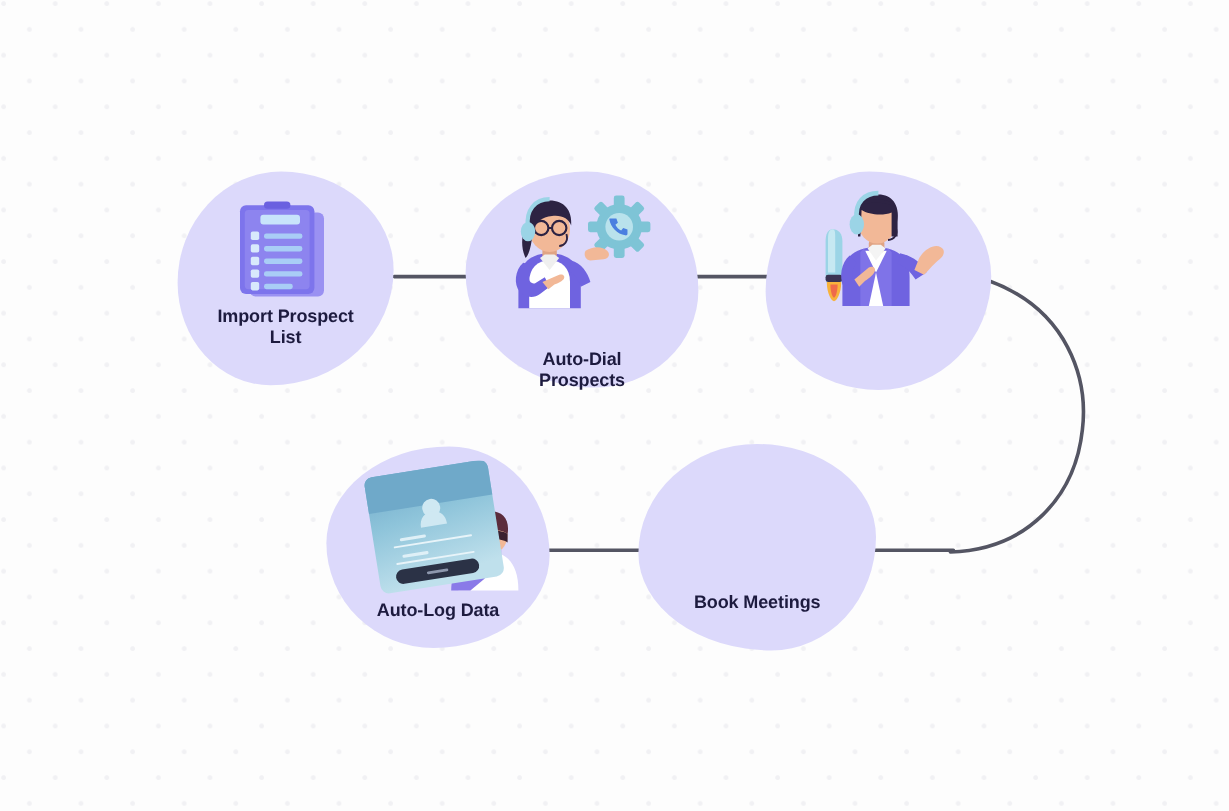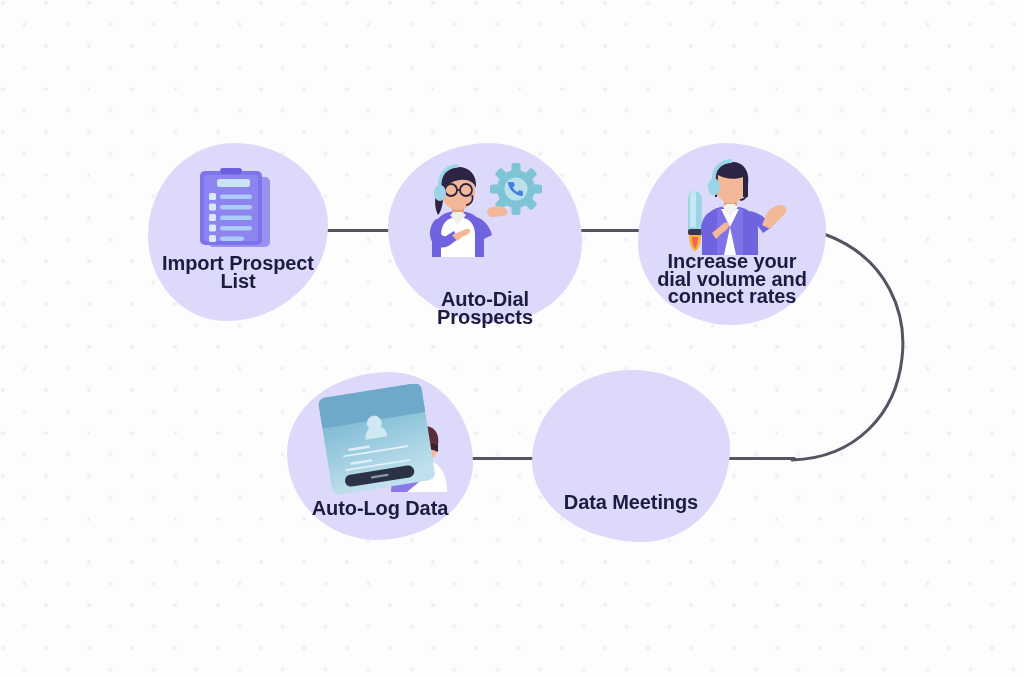--- a/index.html
+++ b/index.html
@@ -54,21 +54,21 @@
     left: 0;
     right: 0;
   }
   .node-label {
     position: absolute;
     left: 0;
     right: 0;
     text-align: center;
     color: #1d1b3f;
     font-weight: bold;
-    font-size: 20px;
+    font-size: 15px;
     line-height: 17.5px;
     letter-spacing: -0.1px;
     white-space: pre-line;
   }
   .connector {
     position: absolute;
     background: #545563;
     height: 3px;
     border-radius: 1.5px;
   }
@@ -216,26 +216,23 @@
         <path d="M 78 14 C 84 7 104 7 109 16 C 103 11 85 11 78 14 Z" fill="#2d2343"></path>
 
         <path d="M 76 26 C 74 11 83 4 94 4" fill="none" stroke="#9bd4e6" stroke-width="4"></path>
         <ellipse cx="76" cy="30" rx="6" ry="8.5" fill="#9bd4e6"></ellipse>
         <path d="M 108 32 C 111 38 107 43 102 43" fill="none" stroke="#2d2343" stroke-width="1.6"></path>
 
         <path d="M 85 50 L 92 60 L 100 50 L 96 47 L 89 47 Z" fill="#f4f4f4"></path>
       </svg>
     </div>
 
-    <div class="node-label" style="top:110px;">Increase your
-dial volume and
-connect rates</div>
-  </div>
-
-  <div class="node" style="left:287px; top:372px; width:186px; height:168px;">
+  </div>
+
+  <div class="node" style="left:272px; top:372px; width:186px; height:168px;">
     <div class="blob blob-d"></div>
 
     <div class="node-art" style="top:12px; height:112px;">
       <svg width="186" height="112" viewBox="0 0 186 112">
         <defs>
           <linearGradient id="cardGrad" x1="0" y1="0" x2="0.2" y2="1">
             <stop offset="0%" stop-color="#6fa9c9"></stop>
             <stop offset="45%" stop-color="#8ec4da"></stop>
             <stop offset="100%" stop-color="#bfe0ec"></stop>
           </linearGradient>
@@ -269,16 +266,16 @@
       </svg>
     </div>
 
     <div class="node-label" style="top:128px;">Auto-Log Data</div>
   </div>
 
   <div class="node" style="left:532px; top:370px; width:198px; height:172px;">
     <div class="blob blob-e"></div>
 
 
-    <div class="node-label" style="top:124px;">Data Meetings</div>
+    <div class="node-label" style="top:124px;">Book Meetings</div>
   </div>
 
 </div>
 
 </body></html>

